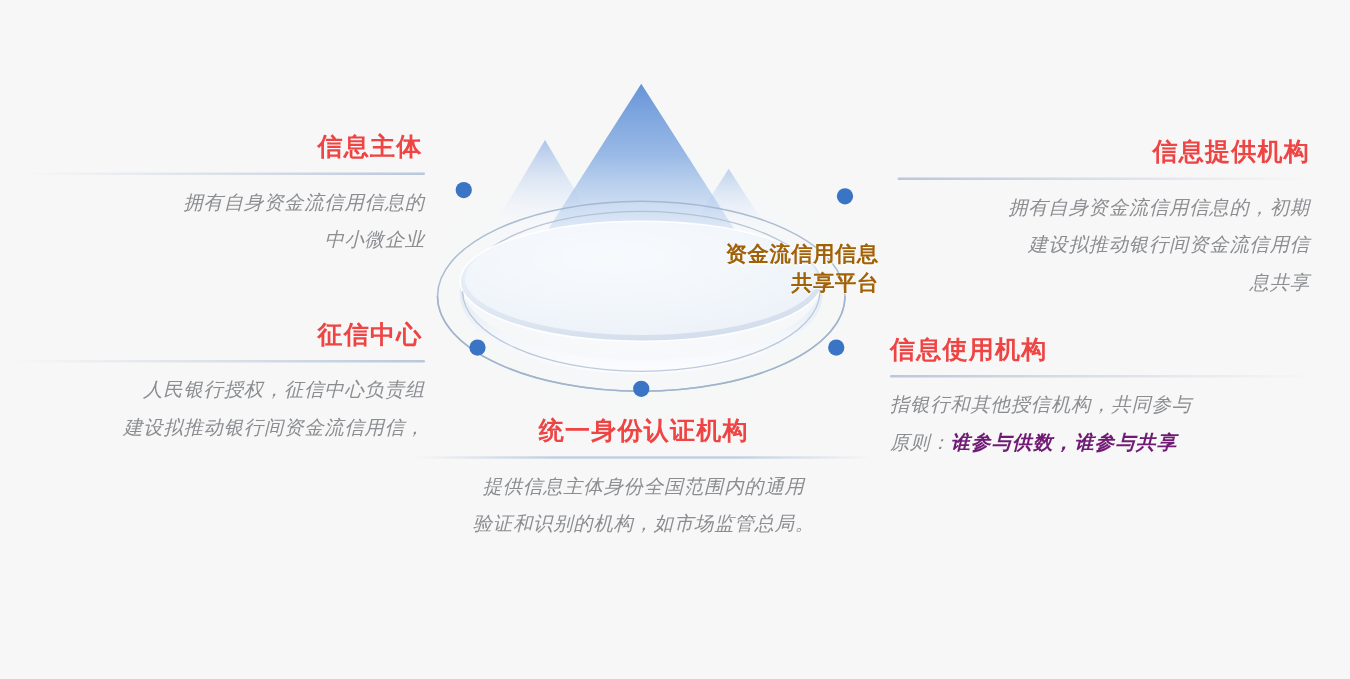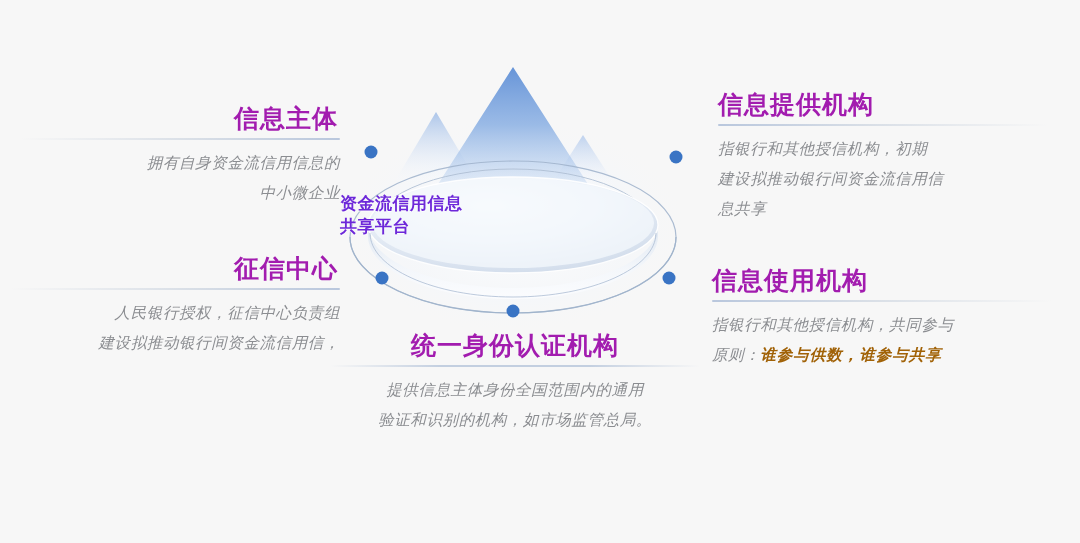--- a/index.html
+++ b/index.html
@@ -28,40 +28,40 @@
     width: 350px;
     height: 300px;
   }
   .center-graphic svg {
     position: absolute;
     left: 0;
     top: 0;
   }
   .platform-label {
     position: absolute;
-    left: 0;
+    left: 13px;
     top: 152px;
     width: 350px;
-    text-align: left;
-    color: #6d28d9;
+    text-align: right;
+    color: #a16207;
     font-weight: bold;
     font-size: 17px;
     line-height: 23px;
     letter-spacing: 0.5px;
     text-shadow: 0 1px 1px rgba(255,255,255,0.85);
   }
 
   
   .block {
     position: absolute;
   }
   .block .heading {
-    font-size: 25px;
-    font-weight: bold;
-    color: #a21caf;
+    font-size: 20px;
+    font-weight: bold;
+    color: #ef4444;
     letter-spacing: 1px;
     line-height: 30px;
     white-space: nowrap;
   }
   .block .rule {
     height: 2px;
     margin-top: 5px;
     margin-bottom: 8px;
     border-radius: 1px;
   }
@@ -71,21 +71,21 @@
     line-height: 30px;
     color: #8b8d91;
     letter-spacing: 0.6px;
     font-style: italic;
   }
   .block .body b {
     color: #5c5e63;
     font-weight: bold;
   }
   .block .body .red {
-    color: #a16207;
+    color: #701a75;
     font-weight: bold;
     letter-spacing: 1px;
   }
 
   
   .align-right { text-align: right; }
   .align-right .rule {
     background: linear-gradient(to left, #b9c7dd 0%, #d8dee6 45%, rgba(247,247,247,0) 100%);
   }
   .align-left { text-align: left; }
@@ -94,21 +94,21 @@
   }
   .align-center { text-align: center; }
   .align-center .rule {
     background: linear-gradient(to right, rgba(247,247,247,0) 0%, #c3cfe0 30%, #c3cfe0 70%, rgba(247,247,247,0) 100%);
   }
 
   
   #blk-subject       { left: 20px;  top: 103px; width: 320px; }
   #blk-credit-center { left: 10px;  top: 253px; width: 330px; }
   #blk-identity      { left: 330px; top: 330px; width: 370px; text-align: center; }
-  #blk-provider      { left: 718px; top: 89px; width: 330px; }
+  #blk-provider      { left: 718px; top: 107px; width: 330px; text-align: right; }
   #blk-user          { left: 712px; top: 265px; width: 340px; }
 
   #blk-subject .heading,
   #blk-credit-center .heading { padding-right: 2px; }
 </style>
 </head>
 <body>
 
 <div id="stage">
 
@@ -215,21 +215,21 @@
     <div class="body">
       <div>提供信息主体身份全国范围内的通用</div>
       <div>验证和识别的机构，如市场监管总局。</div>
     </div>
   </div>
 
   <div class="block align-left" id="blk-provider">
     <div class="heading">信息提供机构</div>
     <div class="rule"></div>
     <div class="body">
-      <div>指银行和其他授信机构，初期</div>
+      <div>拥有自身资金流信用信息的，初期</div>
       <div>建设拟推动银行间资金流信用信</div>
       <div>息共享</div>
     </div>
   </div>
 
   <div class="block align-left" id="blk-user">
     <div class="heading">信息使用机构</div>
     <div class="rule"></div>
     <div class="body">
       <div>指银行和其他授信机构，共同参与</div>

